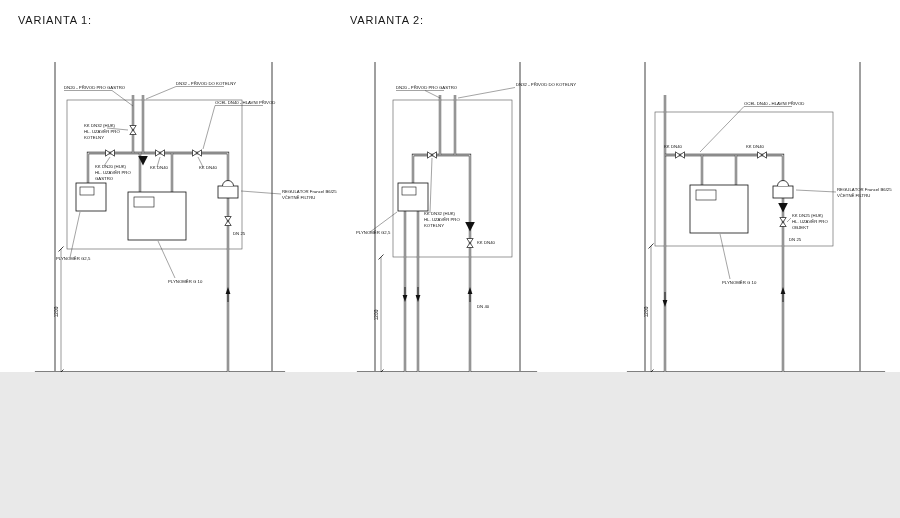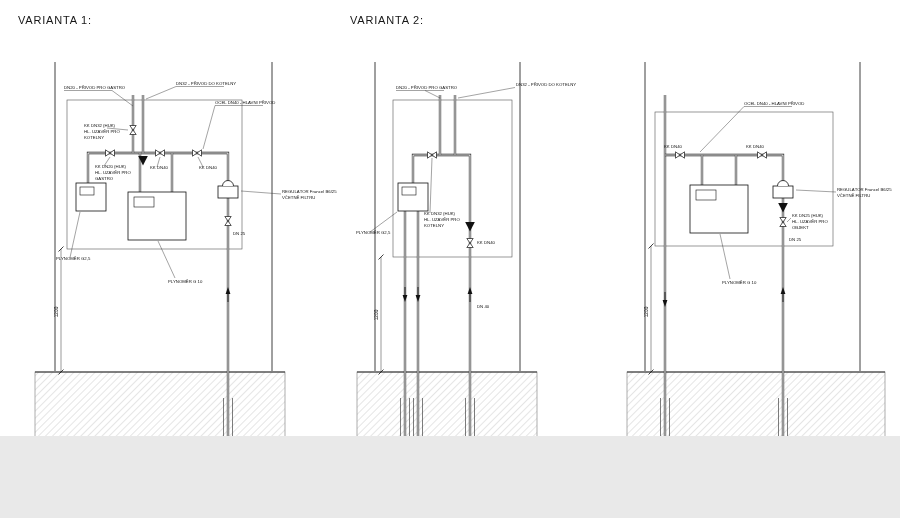--- a/index.html
+++ b/index.html
@@ -1,16 +1,16 @@
 <!DOCTYPE html>
 <html><head>
 <meta charset="utf-8">
 <style>
   html,body{margin:0;padding:0;background:#e9e9e9}
-  .canvas{width:900px;height:436px;background:#ffffff;position:relative;overflow:hidden;
+  .canvas{width:900px;height:372px;background:#ffffff;position:relative;overflow:hidden;
           font-family:"Liberation Sans",sans-serif}
   svg{display:block}
   text{font-family:"Liberation Sans",sans-serif}
   .ttl{font-size:11px;letter-spacing:.8px;fill:#161616}
   .lbl{font-size:4.3px;fill:#101010}
   .dimtxt{font-size:4.8px;fill:#101010}
   .wall{stroke:#2b2b2b;stroke-width:.9}
   .outline{fill:none;stroke:#555;stroke-width:.6}
   .ground{fill:url(#hatch);stroke:#8a8a8a;stroke-width:.7}
   .groundtop{stroke:#2b2b2b;stroke-width:1.1}

